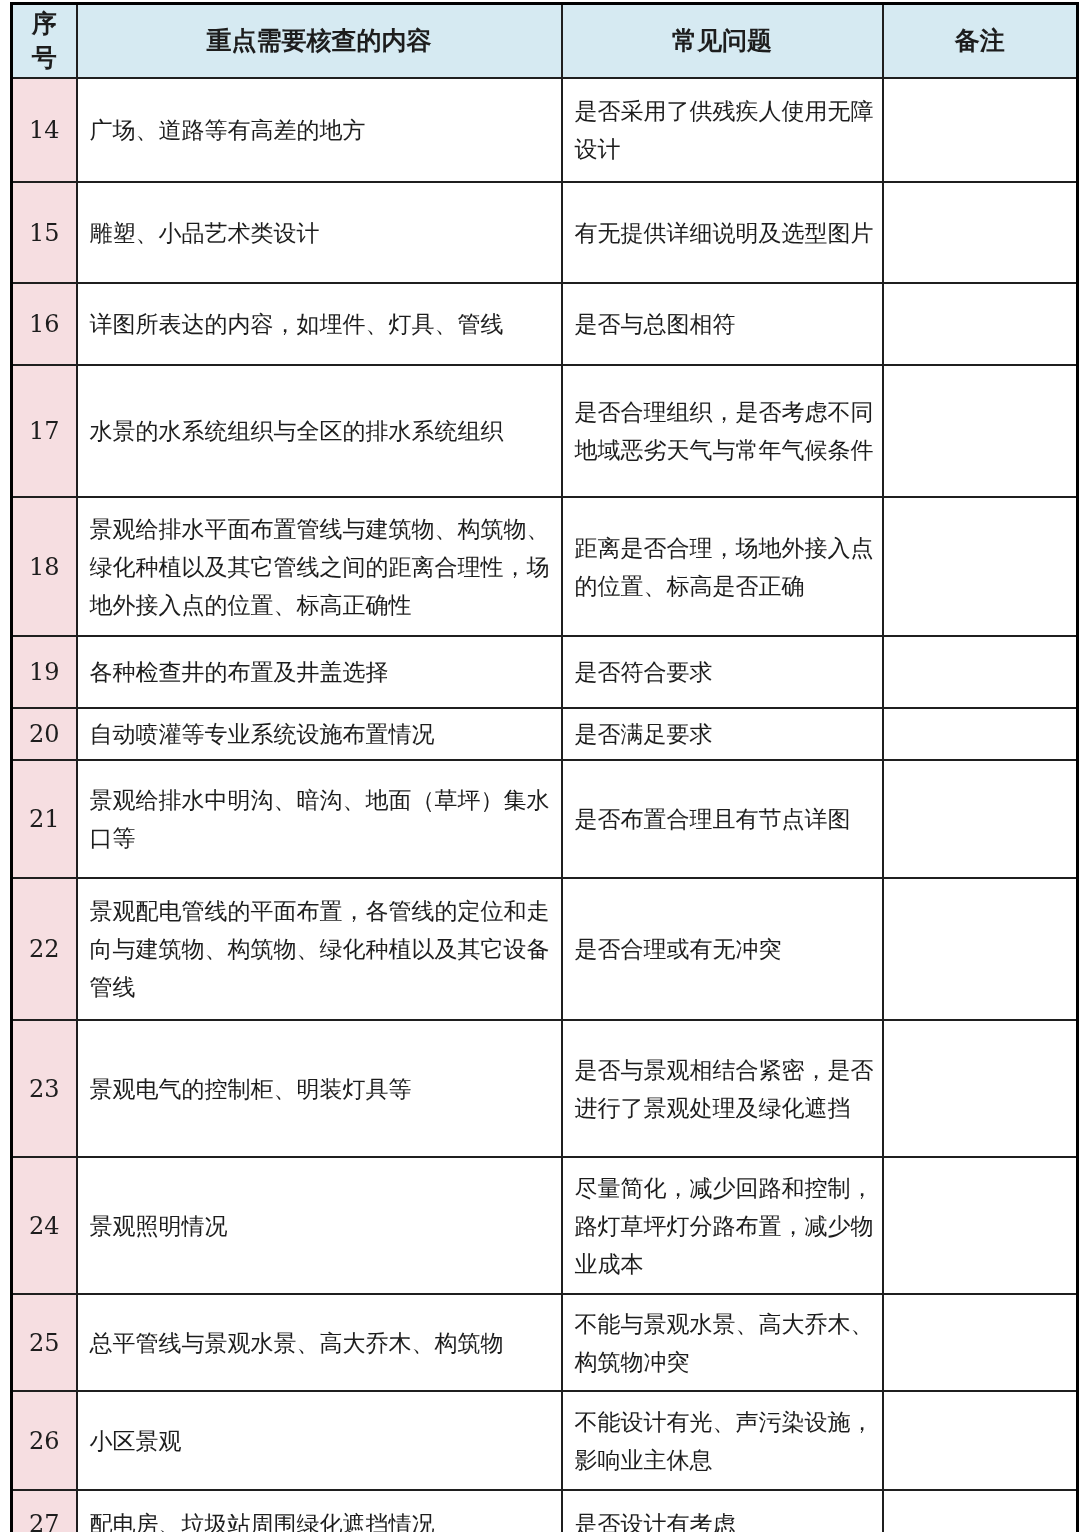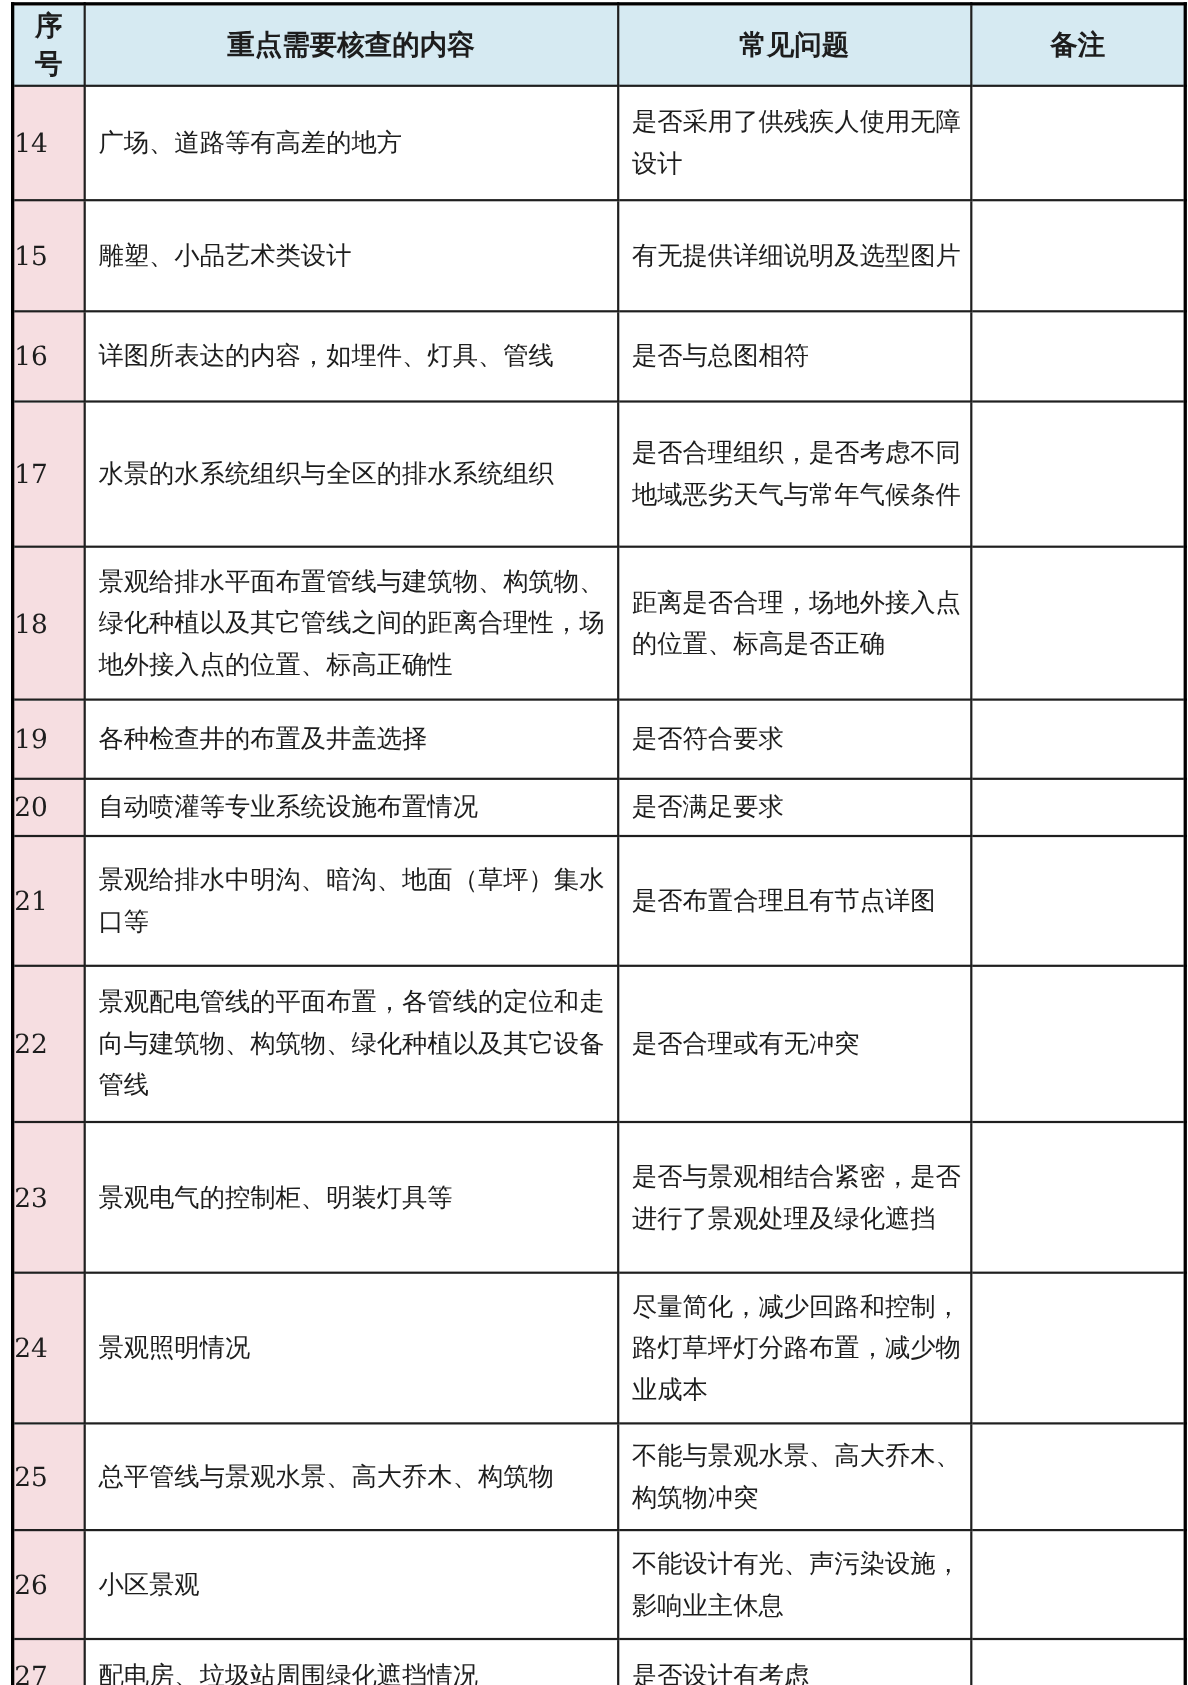--- a/index.html
+++ b/index.html
@@ -34,20 +34,21 @@
     font-size: 25px;
     text-align: center;
     vertical-align: middle;
     line-height: 34px;
     padding: 2px 4px;
     border-bottom: 3px solid #1a1a1a;
   }
   th.h-no { padding: 2px 15px; }
   td.no-cell {
     background: #f6dee1;
+    text-align: center;
     vertical-align: middle;
     font-size: 24px;
     padding: 0;
   }
   td.text-cell {
     background: #ffffff;
     vertical-align: middle;
     font-size: 23px;
     line-height: 38px;
     padding: 6px 0 6px 12px;

